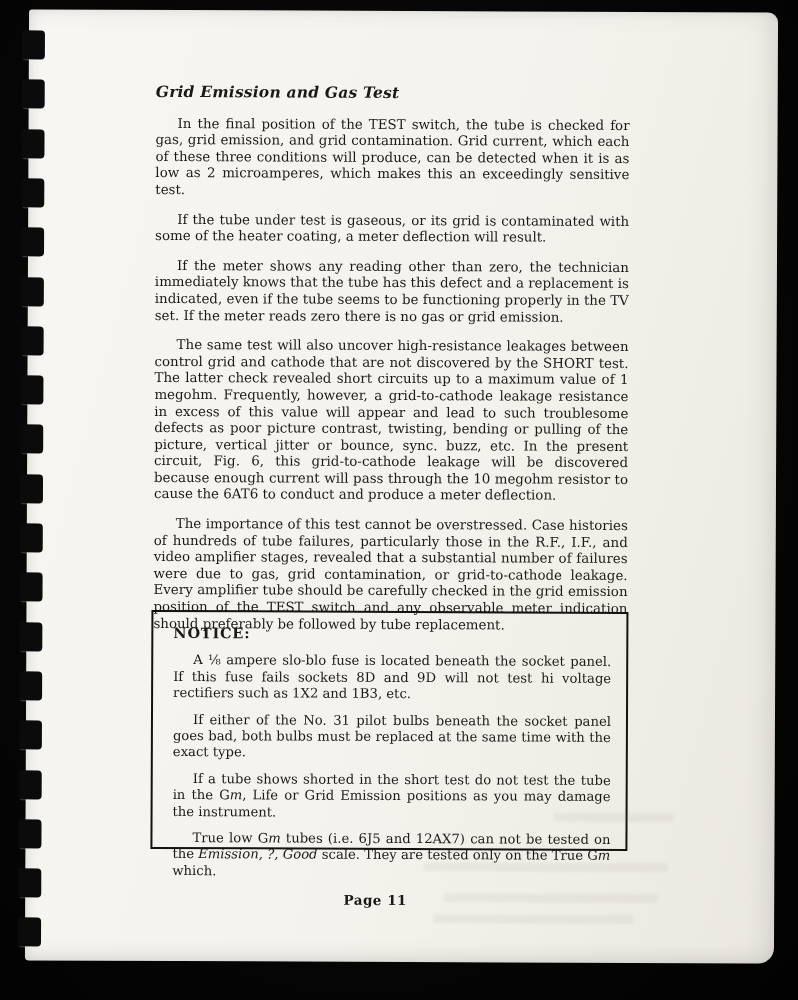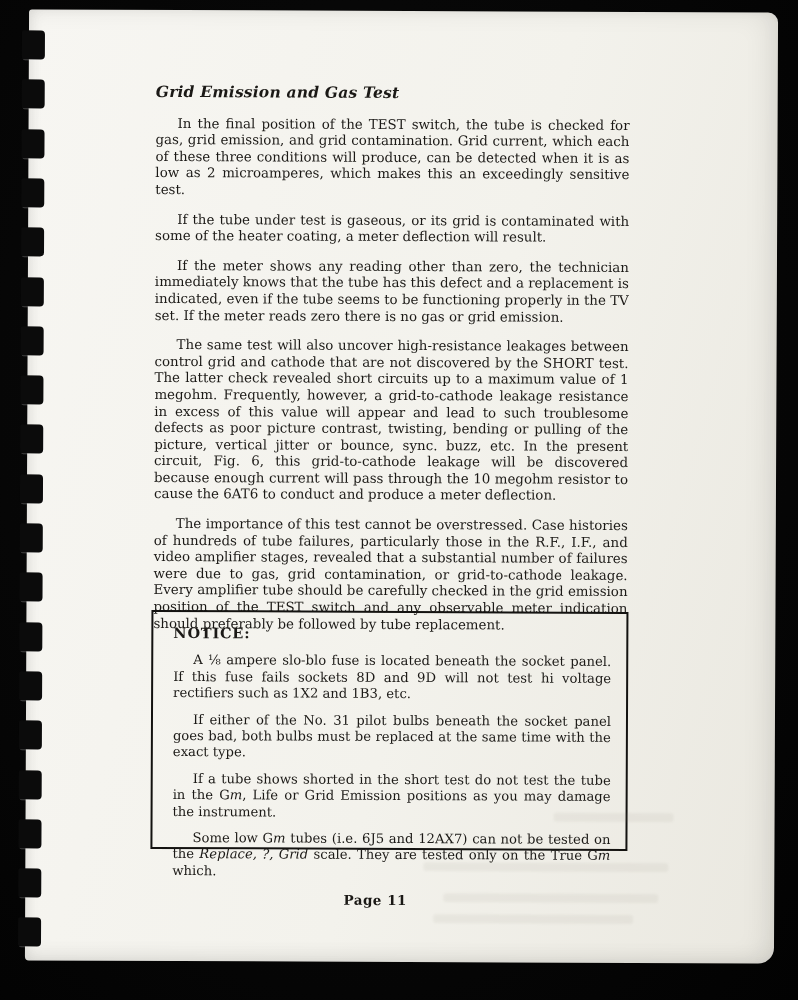--- a/index.html
+++ b/index.html
@@ -86,21 +86,21 @@
     <p>If the meter shows any reading other than zero, the technician immediately knows that the tube has this defect and a replacement is indicated, even if the tube seems to be functioning properly in the TV set. If the meter reads zero there is no gas or grid emission.</p>
     <p>The same test will also uncover high-resistance leakages between control grid and cathode that are not discovered by the SHORT test. The latter check revealed short circuits up to a maximum value of 1 megohm. Frequently, however, a grid-to-cathode leakage resistance in excess of this value will appear and lead to such troublesome defects as poor picture contrast, twisting, bending or pulling of the picture, vertical jitter or bounce, sync. buzz, etc. In the present circuit, Fig. 6, this grid-to-cathode leakage will be discovered because enough current will pass through the 10 megohm resistor to cause the 6AT6 to conduct and produce a meter deflection.</p>
     <p>The importance of this test cannot be overstressed. Case histories of hundreds of tube failures, particularly those in the R.F., I.F., and video amplifier stages, revealed that a substantial number of failures were due to gas, grid contamination, or grid-to-cathode leakage. Every amplifier tube should be carefully checked in the grid emission position of the TEST switch and any observable meter indication should preferably be followed by tube replacement.</p>
   </div>
 
   <div class="notice">
     <div class="notice-title">NOTICE:</div>
     <p class="npara"><span>A ⅛ ampere slo-blo fuse is located beneath the socket panel. If this fuse fails sockets 8D and 9D will not test hi voltage rectifiers such as 1X2 and 1B3, etc.</span></p>
     <p class="npara"><span>If either of the No. 31 pilot bulbs beneath the socket panel goes bad, both bulbs must be replaced at the same time with the exact type.</span></p>
     <p class="npara"><span>If a tube shows shorted in the short test do not test the tube in the G</span><span class="it">m</span><span>, Life or Grid Emission positions as you may damage the instrument.</span></p>
-    <p class="npara"><span>Some low G</span><span class="it">m</span><span> tubes (i.e. 6J5 and 12AX7) can not be tested on the </span><span class="it">Replace, ?, Grid</span><span> scale. They are tested only on the True G</span><span class="it">m</span><span> which.</span></p>
+    <p class="npara"><span>True low G</span><span class="it">m</span><span> tubes (i.e. 6J5 and 12AX7) can not be tested on the </span><span class="it">Emission, ?, Good</span><span> scale. They are tested only on the True G</span><span class="it">m</span><span> which.</span></p>
   </div>
 
   <div class="pagenum">Page 11</div>
 
   <div class="bleed" style="left:398px;top:851px;width:245px;"></div>
   <div class="bleed" style="left:418px;top:882px;width:215px;"></div>
   <div class="bleed" style="left:408px;top:903px;width:200px;"></div>
   <div class="bleed" style="left:528px;top:801px;width:120px;"></div>
 </div>
 

